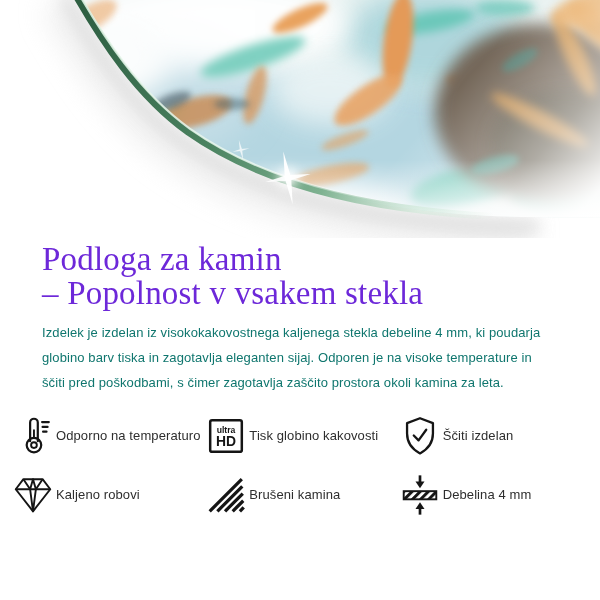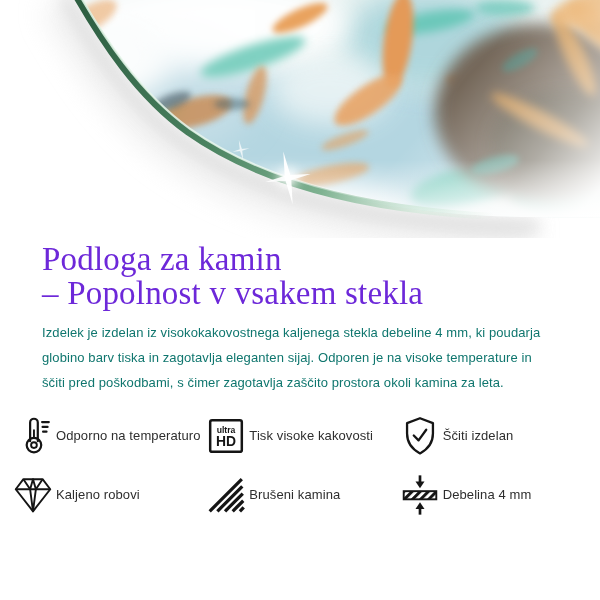--- a/index.html
+++ b/index.html
@@ -168,21 +168,21 @@
   </div>
 
   <div class="feature">
     <div class="icon-box">
       <svg viewBox="0 0 48 48">
         <rect x="7.5" y="7.5" width="33" height="33" rx="2" fill="none" stroke="#151515" stroke-width="2.6"></rect>
         <text x="24" y="20.5" font-size="9" font-weight="700" text-anchor="middle" fill="#151515" font-family="Liberation Sans, sans-serif">ultra</text>
         <text x="24" y="34.5" font-size="14.5" font-weight="700" text-anchor="middle" fill="#151515" font-family="Liberation Sans, sans-serif">HD</text>
       </svg>
     </div>
-    <div class="feature-label">Tisk visoke kakovosti</div>
+    <div class="feature-label">Tisk globino kakovosti</div>
   </div>
 
   <div class="feature">
     <div class="icon-box">
       <svg viewBox="0 0 48 48">
         <g fill="none" stroke="#151515" stroke-width="2.4" stroke-linejoin="round" stroke-linecap="round">
           <path d="M24,5.5 L37.5,10.5 V21.5 C37.5,31.5 32,38 24,42.2 C16,38 10.5,31.5 10.5,21.5 V10.5 Z"></path>
           <path d="M17.5,23.5 L22.5,28.5 L30.5,17.5"></path>
         </g>
       </svg>

